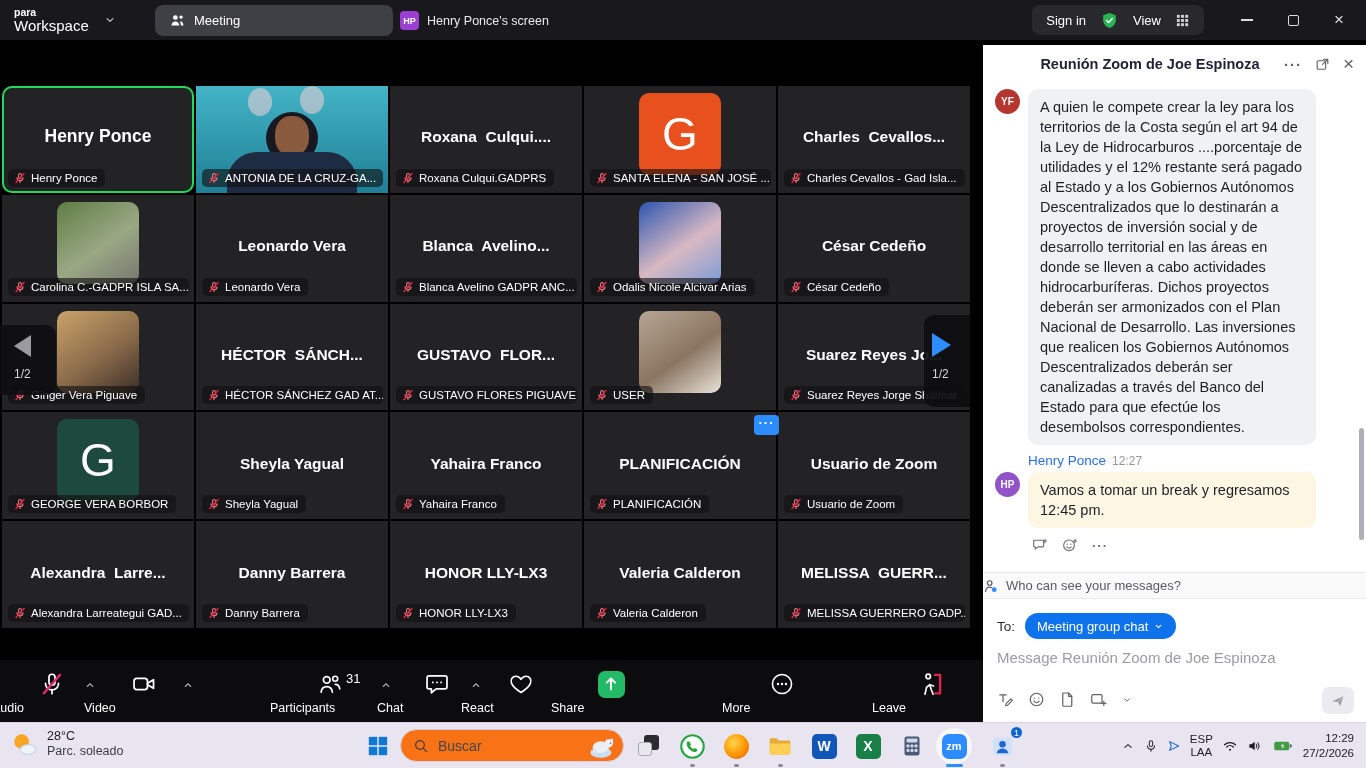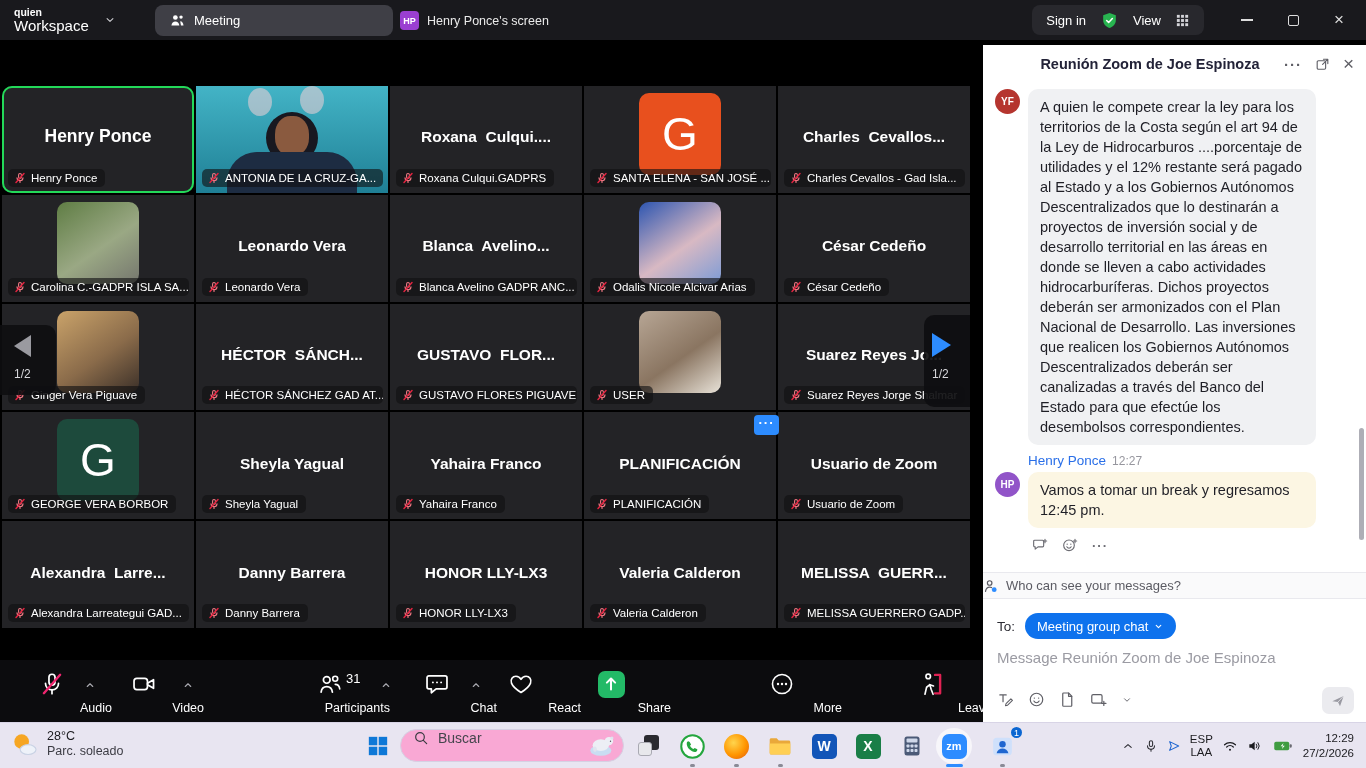--- a/index.html
+++ b/index.html
@@ -39,21 +39,21 @@
   .balloon { position:absolute; width:24px; height:28px; border-radius:50%; background:rgba(244,210,215,.55); }
   .nav-left { position:absolute; left:0; top:285px; width:56px; height:70px; background:rgba(14,14,16,.88); border-radius:0 10px 10px 0; z-index:5; padding:10px 0 0 14px; }
   .tri-left { display:block; width:0; height:0; border-right:17px solid #9a9aa0; border-top:11px solid transparent; border-bottom:11px solid transparent; }
   .nav-right { position:absolute; left:924px; top:275px; width:46px; height:92px; background:rgba(14,14,16,.92); border-radius:10px 0 0 10px; z-index:5; padding:18px 0 0 8px; }
   .tri-right { display:block; width:0; height:0; border-left:19px solid #2d8cff; border-top:12px solid transparent; border-bottom:12px solid transparent; }
   .pg { display:block; color:#d8d8dc; font-size:12px; margin-top:10px; }
   .tile-more { position:absolute; left:754px; top:375px; width:25px; height:20px; background:#2d8cff; border-radius:4px; color:#fff; font-size:13px; font-weight:bold; text-align:center; line-height:16px; z-index:6; letter-spacing:1px; }
 
   
   #toolbar { position:absolute; left:0; top:620px; width:983px; height:63px; background:#0c0c0e; }
-  .tb-item { position:absolute; top:9px; width:120px; margin-left:-60px; text-align:right; color:#fff; font-size:12.5px; }
+  .tb-item { position:absolute; top:9px; width:120px; margin-left:-60px; text-align:left; color:#fff; font-size:12.5px; }
   .tb-ico { height:30px; display:flex; align-items:center; justify-content:center; position:relative; }
   .tb-label { margin-top:2px; }
   .tb-chev { position:absolute; top:10px; }
   .tb-badge { position:absolute; left:76px; top:2px; font-size:13px; }
   .share-box { width:27px; height:27px; border-radius:7px; background:#23ba67; display:flex; align-items:center; justify-content:center; }
 
   
   .chat { position:absolute; left:983px; top:45px; width:383px; height:677px; background:#fff; z-index:10; }
   .chat-head { height:38px; display:flex; align-items:center; padding:0 12px; }
   .chat-title { flex:1; text-align:center; margin-left:34px; color:#232338; font-size:14.5px; font-weight:bold; }
@@ -78,21 +78,21 @@
   .msg-input::placeholder { color:#9b9ba3; }
   .comp-icons { position:absolute; left:14px; top:92px; display:flex; align-items:center; gap:14px; }
   .send-btn { position:absolute; right:12px; top:88px; width:32px; height:27px; background:#ebebef; border-radius:7px; display:flex; align-items:center; justify-content:center; }
 
   
   .taskbar { position:absolute; left:0; top:722px; width:1366px; height:46px; background:#e8e5f1; border-top:1px solid #d8d4e6; z-index:40; }
   .weather { position:absolute; left:8px; top:6px; display:flex; align-items:center; gap:7px; }
   .wtemp { font-size:12.5px; color:#1b1b1f; }
   .wcond { font-size:12.5px; color:#3c3c44; margin-top:1px; }
   .start { position:absolute; left:366px; top:11px; width:24px; height:24px; display:flex; align-items:center; justify-content:center; }
-  .search { position:absolute; left:400px; top:6px; width:224px; height:33px; background:#f9a8d4; border:1px solid #d5d1e3; border-radius:17px; display:flex; padding:0 4px 0 12px; overflow:hidden; }
+  .search { position:absolute; left:400px; top:6px; width:224px; height:33px; background:#f97316; border:1px solid #d5d1e3; border-radius:17px; display:flex; align-items:center; padding:0 4px 0 12px; overflow:hidden; }
   .search-text { color:#45454d; font-size:14px; margin-left:9px; flex:1; }
   .bear { display:flex; margin-right:2px; }
   .tb-app { position:absolute; top:5px; width:36px; height:36px; display:flex; align-items:center; justify-content:center; }
   .tb-app.active { background:rgba(255,255,255,.65); border-radius:18px; }
   .app-dot { position:absolute; top:41px; width:5px; height:3px; border-radius:2px; background:#8a8a96; }
   .app-line { position:absolute; top:41px; width:17px; height:3px; border-radius:2px; background:#2d8cff; }
   .app-badge { position:absolute; top:-3px; right:-4px; width:15px; height:15px; border-radius:50%; background:#0b66d1; border:2px solid #e8e5f1; color:#fff; font-size:9px; display:flex; align-items:center; justify-content:center; }
   .sq-word,.sq-excel,.sq-zoom { width:25px; height:25px; border-radius:5px; color:#fff; font-weight:bold; display:flex; align-items:center; justify-content:center; }
   .sq-word { background:#1255b8; font-size:14px; }
   .sq-excel { background:#1a7e47; font-size:14px; }
@@ -103,21 +103,21 @@
   .tray { position:absolute; right:0; top:0; height:46px; display:flex; align-items:center; }
   .tray > * { margin-right:9px; display:flex; align-items:center; }
   .lang { flex-direction:column; font-size:11.5px; color:#1b1b1f; line-height:13px; align-items:center; }
   .clock { flex-direction:column; font-size:11.5px; color:#1b1b1f; line-height:15px; align-items:flex-end; margin-right:12px !important; }
 </style>
 </head>
 <body>
 
 <div class="titlebar">
   <div class="logo">
-    <div class="logo1">quien</div>
+    <div class="logo1">para</div>
     <div class="logo2">Workspace</div>
   </div>
   <span class="logo-chev" id="ic-logochev">
       <svg width="14" height="14" viewBox="0 0 24 24" fill="none" stroke-linecap="round" stroke-linejoin="round">
         <path d="m7 9.5 5 5 5-5" stroke="#cfcfd4" stroke-width="1.8"></path>
       </svg>
     </span>
   <div class="tab-meeting">
     <span id="ic-tabpeople" style="display:flex">
         <svg width="17" height="17" viewBox="0 0 24 24" fill="none" stroke-linecap="round" stroke-linejoin="round">

